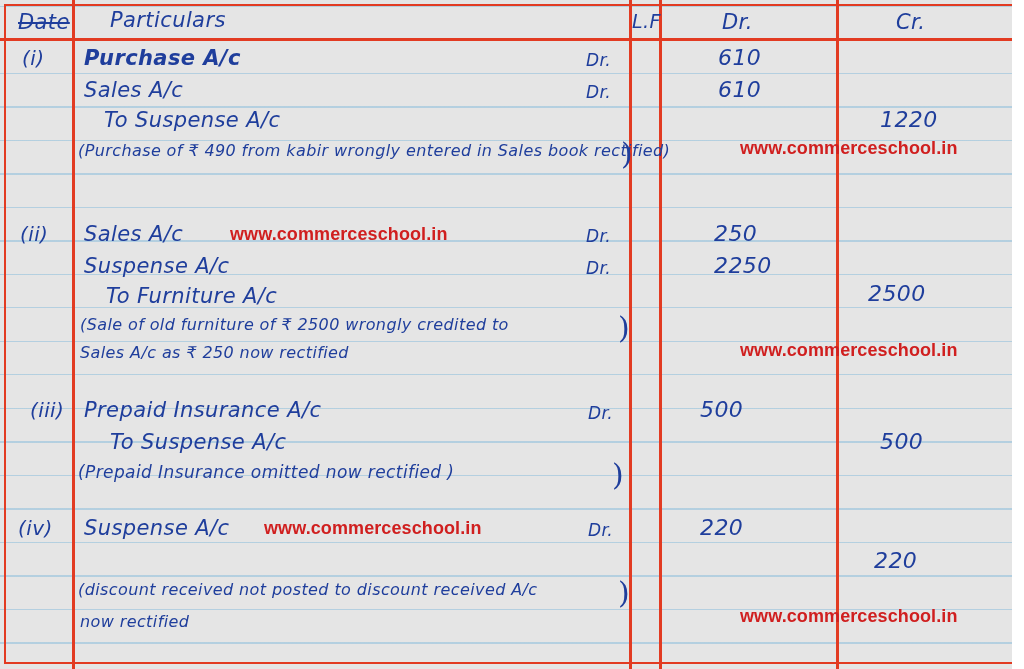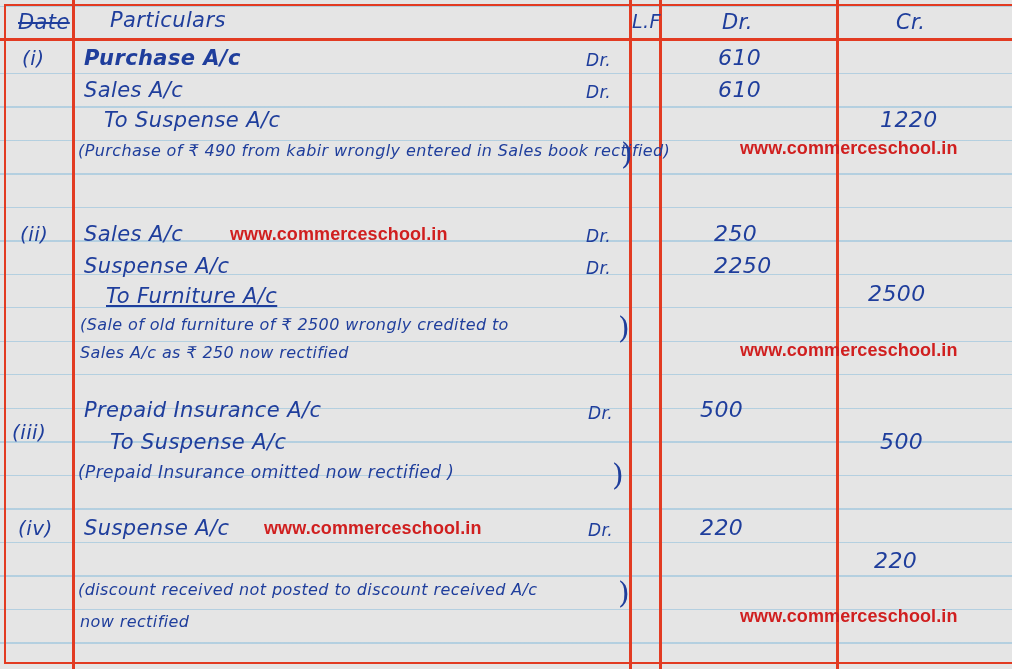--- a/index.html
+++ b/index.html
@@ -146,29 +146,29 @@
 
   <div class="hand acct" style="left:84px; top:222px;">Sales A/c</div>
   <div class="wm" style="left:230px; top:224px;">www.commerceschool.in</div>
   <div class="hand dr-mark" style="left:586px; top:226px;">Dr.</div>
   <div class="hand amt" style="left:714px; top:221px;">250</div>
 
   <div class="hand acct" style="left:84px; top:254px;">Suspense A/c</div>
   <div class="hand dr-mark" style="left:586px; top:258px;">Dr.</div>
   <div class="hand amt" style="left:698px; top:253px;margin-left:16px;">2250</div>
 
-  <div class="hand acct" style="left:106px; top:284px;text-decoration:underline;">To Furniture A/c</div>
+  <div class="hand acct" style="left:106px; top:284px;">To Furniture A/c</div>
   <div class="hand amt" style="left:868px; top:281px;">2500</div>
 
   <div class="hand narr" style="left:80px; top:315px;">(Sale of old furniture of ₹ 2500 wrongly credited to</div>
   <div class="hand narr" style="left:80px; top:343px;">Sales A/c as ₹ 250 now rectified</div>
 
   <div class="wm" style="left:740px; top:340px;">www.commerceschool.in</div>
 
-  <div class="hand entry-no" style="left:12px; top:398px;margin-top:22px;">(iii)</div>
+  <div class="hand entry-no" style="left:30px; top:398px;">(iii)</div>
 
   <div class="hand acct" style="left:84px; top:398px;">Prepaid Insurance A/c</div>
   <div class="hand dr-mark" style="left:588px; top:403px;">Dr.</div>
   <div class="hand amt" style="left:700px; top:397px;">500</div>
 
   <div class="hand acct" style="left:110px; top:430px;">To Suspense A/c</div>
   <div class="hand amt" style="left:880px; top:429px;">500</div>
 
   <div class="hand narr" style="left:78px; top:462px; font-size:17px;">(Prepaid Insurance omitted now rectified )</div>
 

